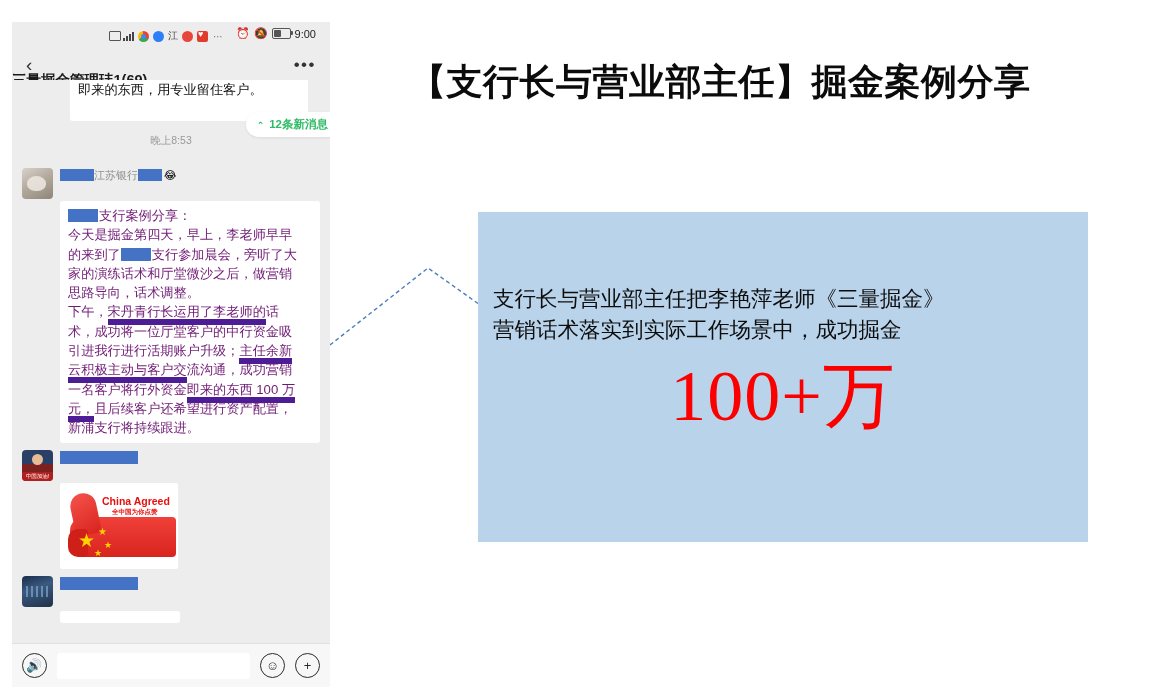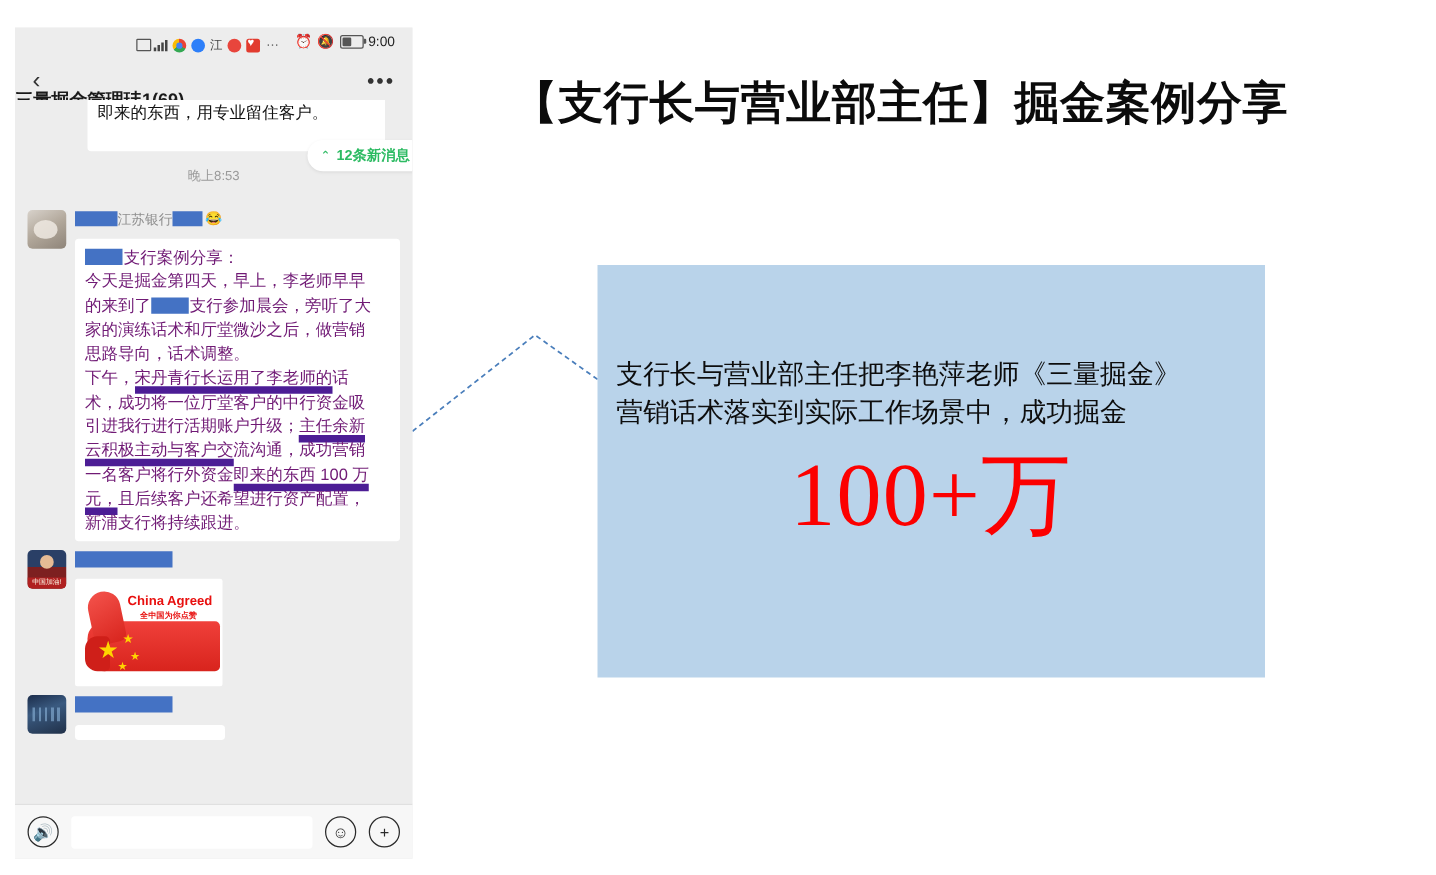--- a/index.html
+++ b/index.html
@@ -160,21 +160,21 @@
   }
   .avatar.night::after {
     content:""; position:absolute; left:4px; top:10px; width:22px; height:11px;
     background: repeating-linear-gradient(90deg,#7fa6cc 0 2px, transparent 2px 5px);
     opacity:.7;
   }
 
   .msg-col { flex: 1 1 auto; min-width: 0; }
   .sender-line {
     display: flex; align-items: center; gap: 0;
-    height: 14px; margin-bottom: 9px; font-family: Liberation Mono, monospace;
+    height: 14px; margin-bottom: 19px;
   }
   .redact { background: #4472c4; display: inline-block; height: 12px; }
   .sender-name { font-size: 11px; color: #8f8f8f; }
   .sender-emoji { font-size: 11px; margin-left: 2px; }
 
   .bubble {
     background: #ffffff;
     border-radius: 3px;
     padding: 5px 20px 6px 8px;
     font-size: 13.2px;
@@ -261,21 +261,21 @@
     font-size: 36px;
     font-weight: bold;
     color: #0b0b0b;
     letter-spacing: 0.5px;
     white-space: nowrap;
   }
 
   .bluebox {
     position: absolute;
     left: 478px; top: 212px;
-    width: 534px; height: 330px;
+    width: 610px; height: 330px;
     background: #b9d3ea;
     text-decoration: underline;
   }
   .bluebox .line {
     position: absolute;
     left: 15px; right: 8px; top: 72px;
     font-size: 21.5px;
     line-height: 1.42;
     color: #0d0d0d;
     font-weight: 500;

